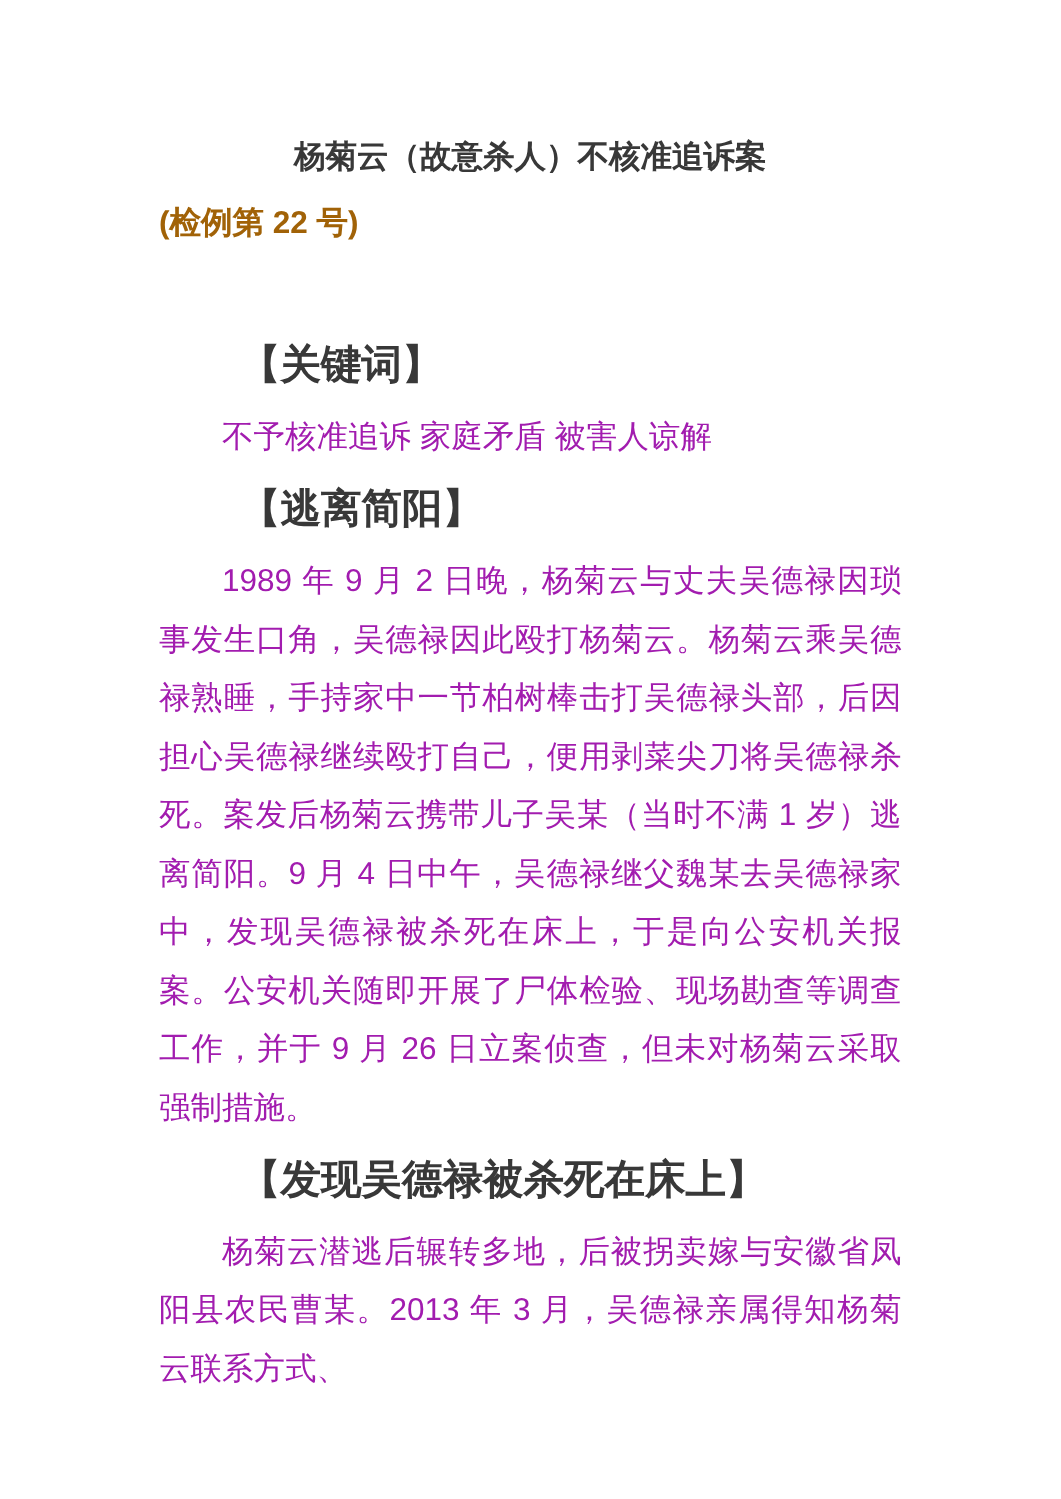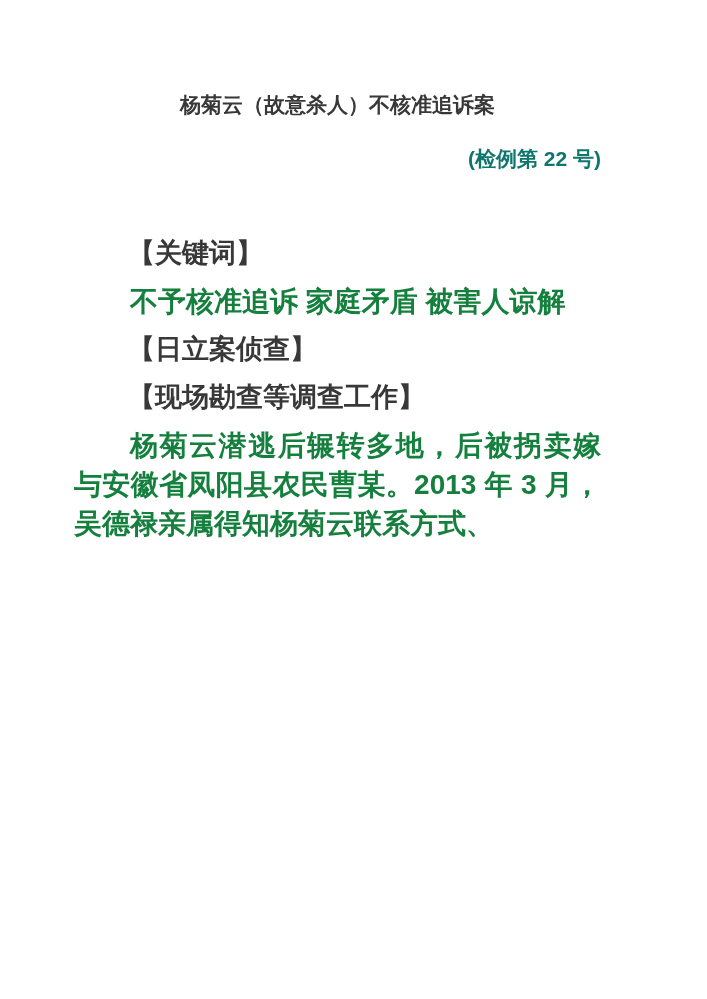--- a/index.html
+++ b/index.html
@@ -11,77 +11,78 @@
     width: 707px;
     height: 999px;
     overflow: hidden;
     font-family: "Liberation Sans", "DejaVu Sans", sans-serif;
     color: #3b3b3b;
   }
   .page {
     box-sizing: border-box;
     width: 707px;
     height: 699px;
-    padding: 85px 106px 0 74px;
+    padding: 85px 106px 0 106px;
     background: #ffffff;
   }
   .doc-title {
     margin: 0;
     font-size: 21px;
     line-height: 39px;
     font-weight: 700;
     text-align: center;
     color: #383838;
   }
   .doc-subtitle {
-    margin: 15px 0 0 0;
+    margin: 5px 0 0 0;
     font-size: 21px;
     line-height: 39px;
     font-weight: 700;
-    text-align: right;
-    color: #0f766e;
+    text-align: left;
+    color: #a16207;
   }
   .content {
     padding-top: 47px;
   }
   .sec-heading {
     margin: 9px 0;
     font-size: 27px;
     line-height: 39px;
     font-weight: 700;
     text-indent: 2em;
     color: #383838;
   }
   .para {
     margin: 9px 0;
-    font-size: 28px;
+    font-size: 21px;
     line-height: 39px;
-    font-weight: 700;
+    font-weight: 400;
     text-indent: 2em;
     text-align: justify;
-    color: #15803d;
+    color: #a21caf;
   }
 </style>
 </head>
 <body>
 
 <div class="page">
 
   <h1 class="doc-title">杨菊云（故意杀人）不核准追诉案</h1>
 
   <h2 class="doc-subtitle">(检例第 22 号)</h2>
 
   <div class="content">
 
     <h3 class="sec-heading">【关键词】</h3>
 
     <p class="para">不予核准追诉 家庭矛盾 被害人谅解</p>
 
-    <h3 class="sec-heading">【日立案侦查】</h3>
+    <h3 class="sec-heading">【逃离简阳】</h3>
 
 
+    <p class="para">1989 年 9 月 2 日晚，杨菊云与丈夫吴德禄因琐事发生口角，吴德禄因此殴打杨菊云。杨菊云乘吴德禄熟睡，手持家中一节柏树棒击打吴德禄头部，后因担心吴德禄继续殴打自己，便用剥菜尖刀将吴德禄杀死。案发后杨菊云携带儿子吴某（当时不满 1 岁）逃离简阳。9 月 4 日中午，吴德禄继父魏某去吴德禄家中，发现吴德禄被杀死在床上，于是向公安机关报案。公安机关随即开展了尸体检验、现场勘查等调查工作，并于 9 月 26 日立案侦查，但未对杨菊云采取强制措施。</p>
 
-    <h3 class="sec-heading">【现场勘查等调查工作】</h3>
+    <h3 class="sec-heading">【发现吴德禄被杀死在床上】</h3>
 
     <p class="para">杨菊云潜逃后辗转多地，后被拐卖嫁与安徽省凤阳县农民曹某。2013 年 3 月，吴德禄亲属得知杨菊云联系方式、</p>
 
   </div>
 </div>
 
 </body></html>

